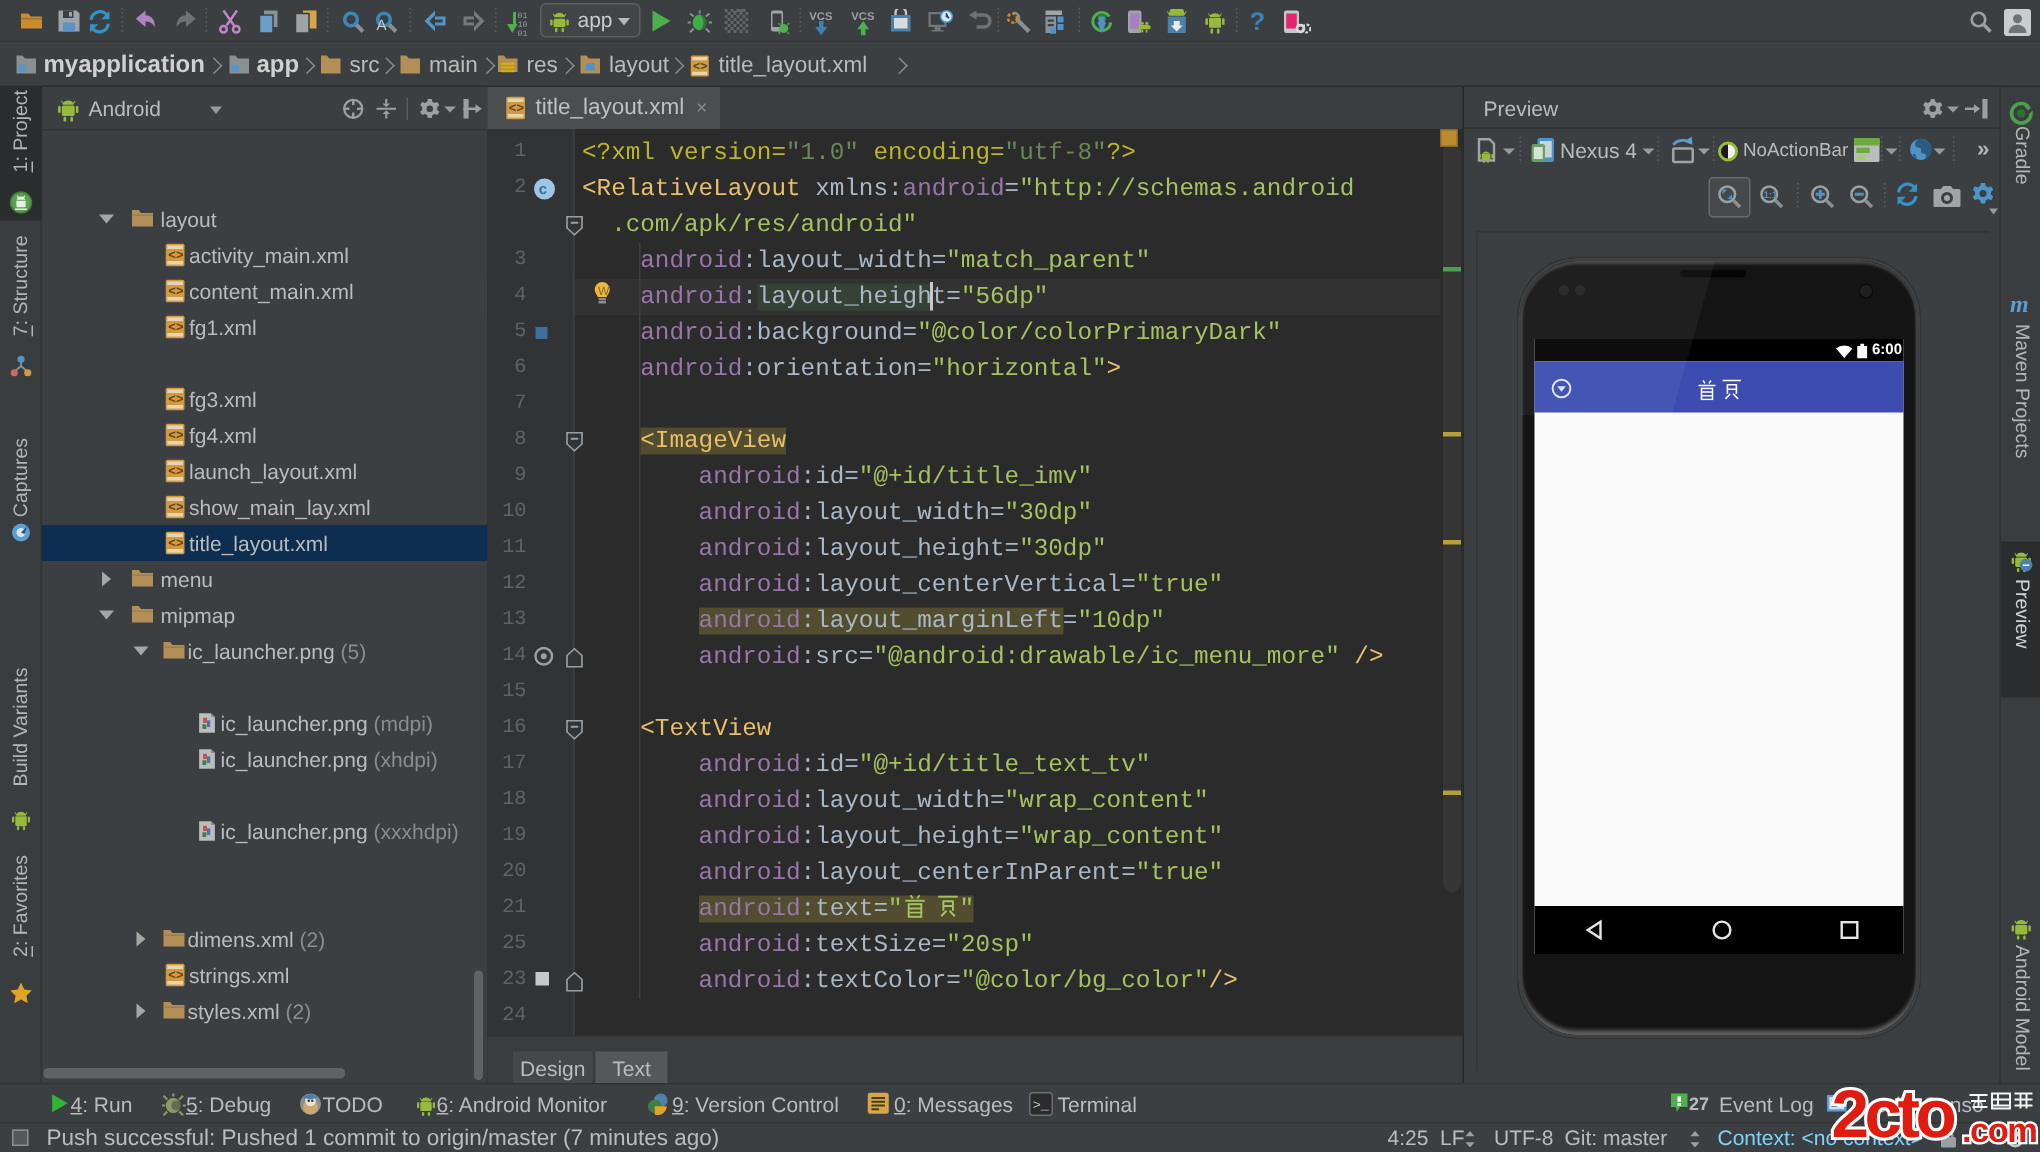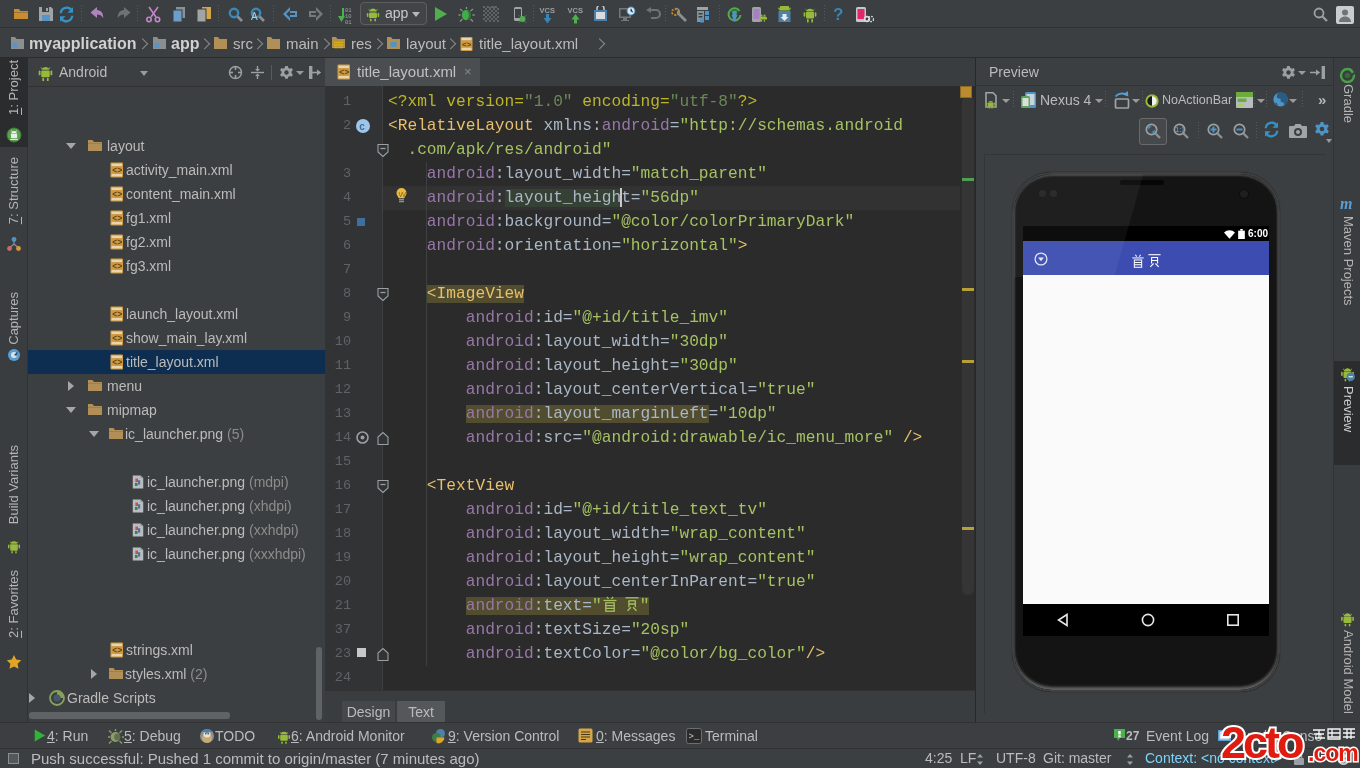--- a/index.html
+++ b/index.html
@@ -454,31 +454,31 @@
             <use href="#i-xml"></use>
           </svg>
           <span style="position:absolute;left:98px">content_main.xml</span>
         </div>
     <div class="trow" style="top:120px">
           <svg class="ticon" style="left:81px" width="15" height="16" viewBox="0 0 15 16">
             <use href="#i-xml"></use>
           </svg>
           <span style="position:absolute;left:98px">fg1.xml</span>
         </div>
-    <div class="trow" style="top:144px">
-          <svg class="ticon" style="left:81px" width="15" height="16" viewBox="0 0 15 16">
-            <use href="#i-xml"></use>
-          </svg>
-          <span style="position:absolute;left:98px">fg2.xml</span>
-        </div>
     <div class="trow" style="top:168px">
           <svg class="ticon" style="left:81px" width="15" height="16" viewBox="0 0 15 16">
             <use href="#i-xml"></use>
           </svg>
           <span style="position:absolute;left:98px">fg3.xml</span>
+        </div>
+    <div class="trow" style="top:192px">
+          <svg class="ticon" style="left:81px" width="15" height="16" viewBox="0 0 15 16">
+            <use href="#i-xml"></use>
+          </svg>
+          <span style="position:absolute;left:98px">fg4.xml</span>
         </div>
     <div class="trow" style="top:216px">
           <svg class="ticon" style="left:81px" width="15" height="16" viewBox="0 0 15 16">
             <use href="#i-xml"></use>
           </svg>
           <span style="position:absolute;left:98px">launch_layout.xml</span>
         </div>
     <div class="trow" style="top:240px">
           <svg class="ticon" style="left:81px" width="15" height="16" viewBox="0 0 15 16">
             <use href="#i-xml"></use>
@@ -517,51 +517,45 @@
             <use href="#i-img"></use>
           </svg>
           <span style="position:absolute;left:119px">ic_launcher.png <span class="dim">(mdpi)</span></span>
         </div>
     <div class="trow" style="top:408px">
           <svg class="ticon" style="left:103px" width="14" height="16" viewBox="0 0 16 16">
             <use href="#i-img"></use>
           </svg>
           <span style="position:absolute;left:119px">ic_launcher.png <span class="dim">(xhdpi)</span></span>
         </div>
-    <div class="trow" style="top:432px">
-          <svg class="ticon" style="left:103px" width="14" height="16" viewBox="0 0 16 16">
-            <use href="#i-img"></use>
-          </svg>
-          <span style="position:absolute;left:119px">ic_launcher.png <span class="dim">(xxhdpi)</span></span>
-        </div>
     <div class="trow" style="top:456px">
           <svg class="ticon" style="left:103px" width="14" height="16" viewBox="0 0 16 16">
             <use href="#i-img"></use>
           </svg>
           <span style="position:absolute;left:119px">ic_launcher.png <span class="dim">(xxxhdpi)</span></span>
+        </div>
+    <div class="trow" style="top:528px">
+          <span class="arr-r" style="left:63px"></span>
+          <svg class="ticon" style="left:80px" width="16" height="15" viewBox="0 0 16 15">
+            <use href="#i-folder"></use>
+          </svg>
+          <span style="position:absolute;left:97px">dimens.xml <span class="dim">(2)</span></span>
         </div>
     <div class="trow" style="top:552px">
           <svg class="ticon" style="left:81px" width="15" height="16" viewBox="0 0 15 16">
             <use href="#i-xml"></use>
           </svg>
           <span style="position:absolute;left:98px">strings.xml</span>
         </div>
     <div class="trow" style="top:576px">
           <span class="arr-r" style="left:63px"></span>
           <svg class="ticon" style="left:80px" width="16" height="15" viewBox="0 0 16 15">
             <use href="#i-folder"></use>
           </svg>
           <span style="position:absolute;left:97px">styles.xml <span class="dim">(2)</span></span>
-        </div>
-    <div class="trow" style="top:600px">
-          <span class="arr-r" style="left:1px"></span>
-          <svg class="ticon" style="left:21px" width="17" height="17" viewBox="0 0 17 17">
-            <use href="#i-gradle"></use>
-          </svg>
-          <span style="position:absolute;left:39px">Gradle Scripts</span>
         </div>
     </div>
     <div class="abs" style="left:288px;top:589px;width:6px;height:73px;background:#606365;border-radius:3px"></div>
     <div class="abs" style="left:1px;top:654px;width:201px;height:7px;background:#606365;border-radius:3px"></div>
   </div>
   <div id="editor" class="abs">
     <div id="tabbar">
       <div id="tab1">
         <svg class="abs" style="left:11px;top:6px" width="15" height="16" viewBox="0 0 15 16">
             <use href="#i-xml"></use>
@@ -585,21 +579,21 @@
       <div class="lnum" style="top:288px">12</div>
       <div class="lnum" style="top:312px">13</div>
       <div class="lnum" style="top:336px">14</div>
       <div class="lnum" style="top:360px">15</div>
       <div class="lnum" style="top:384px">16</div>
       <div class="lnum" style="top:408px">17</div>
       <div class="lnum" style="top:432px">18</div>
       <div class="lnum" style="top:456px">19</div>
       <div class="lnum" style="top:480px">20</div>
       <div class="lnum" style="top:504px">21</div>
-      <div class="lnum" style="top:528px">37</div>
+      <div class="lnum" style="top:528px">25</div>
       <div class="lnum" style="top:552px">23</div>
       <div class="lnum" style="top:576px">24</div>
     </div>
     <div class="cline"></div>
     <div id="code">
       <div class="abs" style="left:43px;top:76px;width:1px;height:504px;background:#3d3f41"></div>
       <pre id="codepre"><span class="pl">&lt;?xml version=</span><span class="st2">"1.0"</span><span class="pl"> encoding=</span><span class="st2">"utf-8"</span><span class="pl">?&gt;</span>
 <span class="tg">&lt;RelativeLayout</span> xmlns:<span class="ns">android</span>=<span class="st">"http://schemas.android</span>
 <span class="st">  .com/apk/res/android"</span>
     <span class="ns">android</span>:layout_width=<span class="st">"match_parent"</span>

